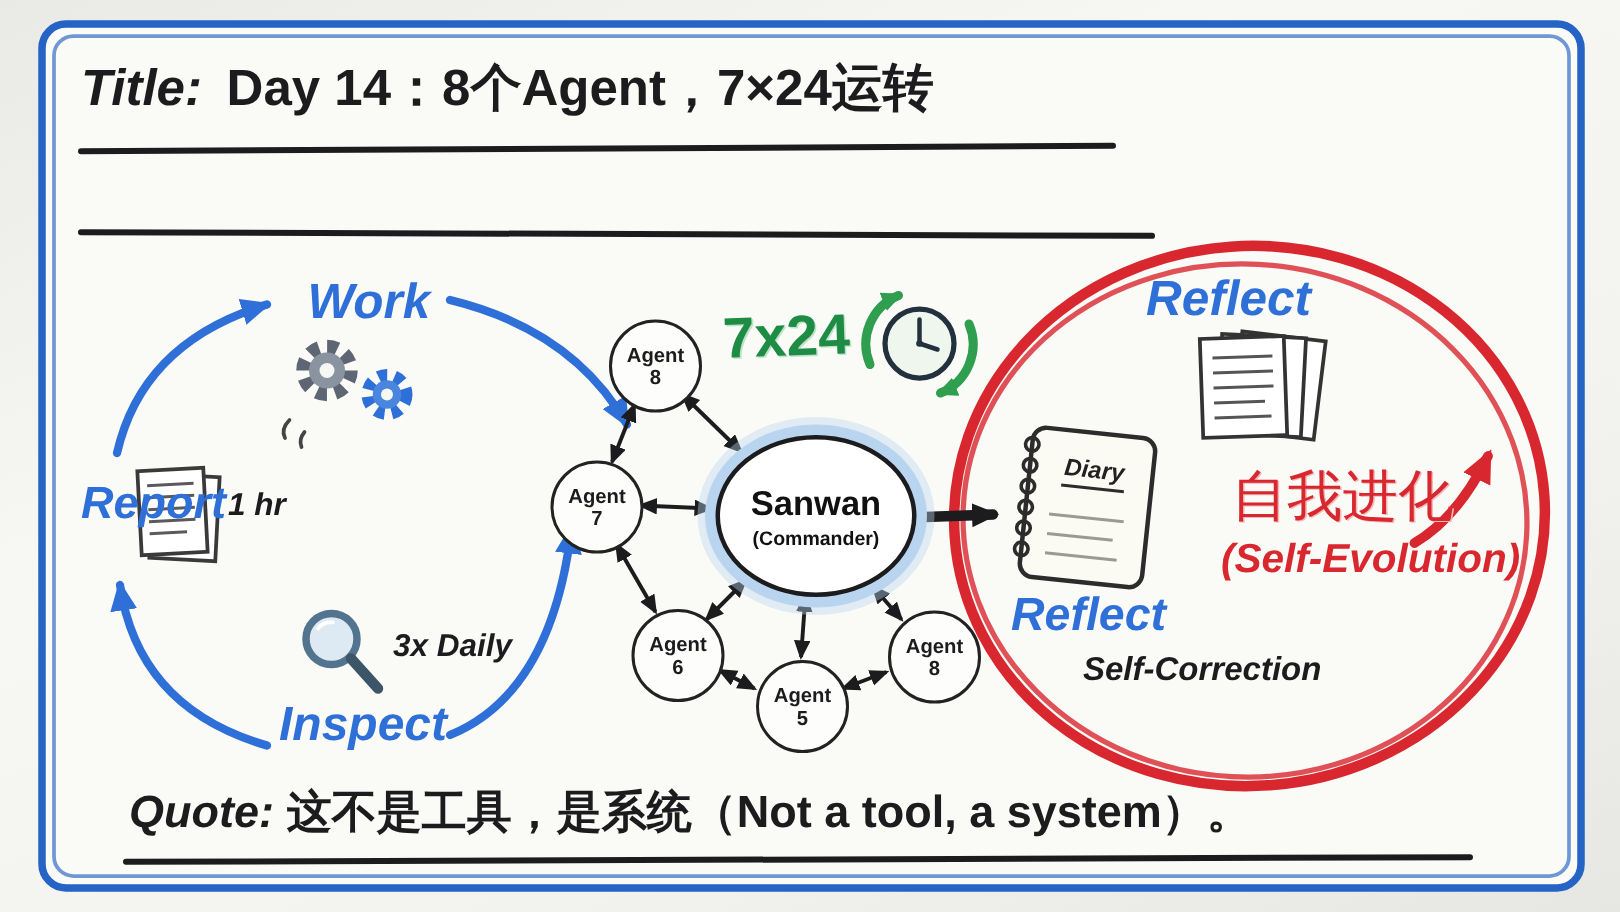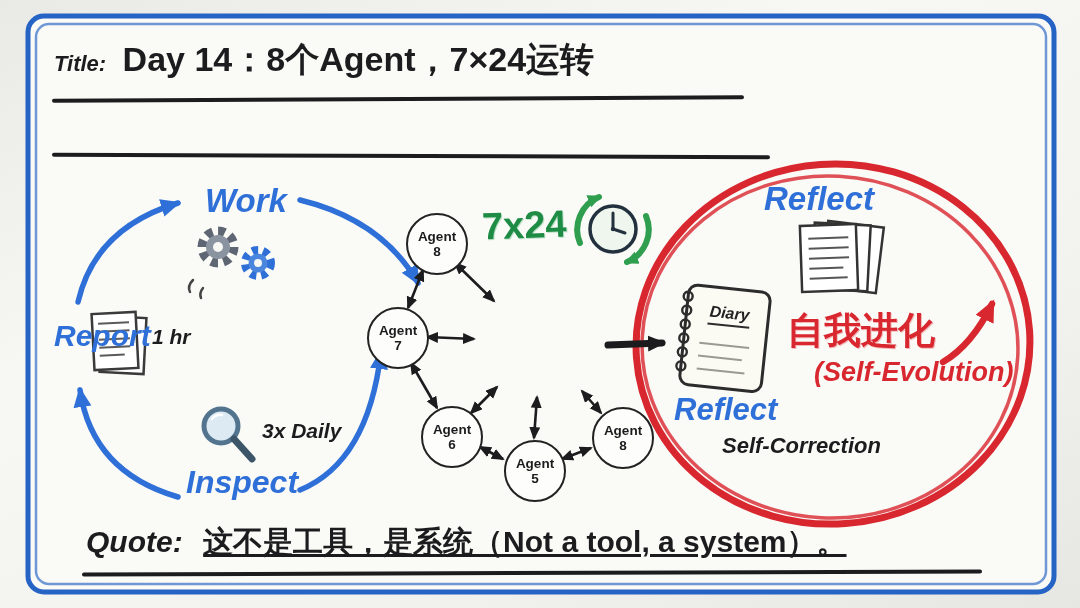--- a/index.html
+++ b/index.html
@@ -157,21 +157,21 @@
         <line x1="809" y1="278" x2="847" y2="278"></line>
       </g>
     </g>
 
     <g>
       <path d="M 943 362 Q 972 345 992 304" fill="none" stroke="#d8272e" stroke-width="6.5" stroke-linecap="round" marker-end="url(#mk-red)"></path>
     </g>
   </svg>
 
   <div class="txt z2" style="left:54px;top:42px;">
-    <span class="hand-italic ink" style="font-size:22px;">Title:</span>
+    <span class="hand-italic ink" style="font-size:34px;">Title:</span>
     <span class="ink" style="font-size:34px;font-weight:bold;margin-left:12px;">Day 14：8个Agent，7×24运转</span>
   </div>
   <div class="underline-bar" style="left:52px;top:97px;width:692px;height:4px;transform:rotate(-0.3deg);"></div>
 
   <div class="underline-bar" style="left:52px;top:154px;width:718px;height:3.5px;transform:rotate(0.2deg);"></div>
 
   <div class="txt blue hand-italic z2" style="left:205px;top:184px;font-size:33px;">Work</div>
   <div class="txt blue hand-italic z4" style="left:54px;top:320px;font-size:30px;">Report</div>
   <div class="txt ink z4" style="left:152px;top:326px;font-size:21px;font-weight:bold;font-style:italic;">1 hr</div>
   <div class="txt ink z2" style="left:262px;top:420px;font-size:21px;font-weight:bold;font-style:italic;">3x Daily</div>
@@ -193,26 +193,30 @@
   </div>
   <div class="agent-node" style="left:504px;top:440px;">
     <span>Agent</span>
     <span>5</span>
   </div>
   <div class="agent-node" style="left:592px;top:407px;">
     <span>Agent</span>
     <span>8</span>
   </div>
 
+  <div class="commander-node" style="left:477px;top:290px;">
+    <span class="commander-name">Sanwan</span>
+    <span class="commander-role">(Commander)</span>
+  </div>
 
   <div class="txt blue hand-italic z2" style="left:764px;top:182px;font-size:33px;">Reflect</div>
-  <div class="txt red z2" style="left:787px;top:312px;font-size:37px;font-weight:bold;text-shadow:1px 1px 0 #f3b9ba;">自我进化</div>
+  <div class="txt red z2" style="left:821px;top:312px;font-size:37px;font-weight:normal;text-shadow:1px 1px 0 #f3b9ba;">自我进化</div>
   <div class="txt red hand-italic z2" style="left:776px;top:358px;font-size:27px;margin-left:38px;">(Self-Evolution)</div>
   <div class="txt blue hand-italic z2" style="left:674px;top:394px;font-size:31px;">Reflect</div>
   <div class="txt ink z2" style="left:722px;top:434px;font-size:22px;font-weight:bold;font-style:italic;">Self-Correction</div>
 
   <div class="txt z2" style="left:86px;top:526px;">
     <span class="hand-italic ink" style="font-size:30px;font-style:italic;">Quote:</span>
-    <span class="ink" style="font-size:30px;font-weight:bold;margin-left:16px;text-decoration:underline;">这不是工具，是系统（Not a tool, a system）。</span>
+    <span class="ink" style="font-size:30px;font-weight:bold;margin-left:4px;">这不是工具，是系统（Not a tool, a system）。</span>
   </div>
   <div class="underline-bar" style="left:82px;top:571px;width:900px;height:4px;transform:rotate(-0.2deg);"></div>
 
 </div>
 
 </body></html>

